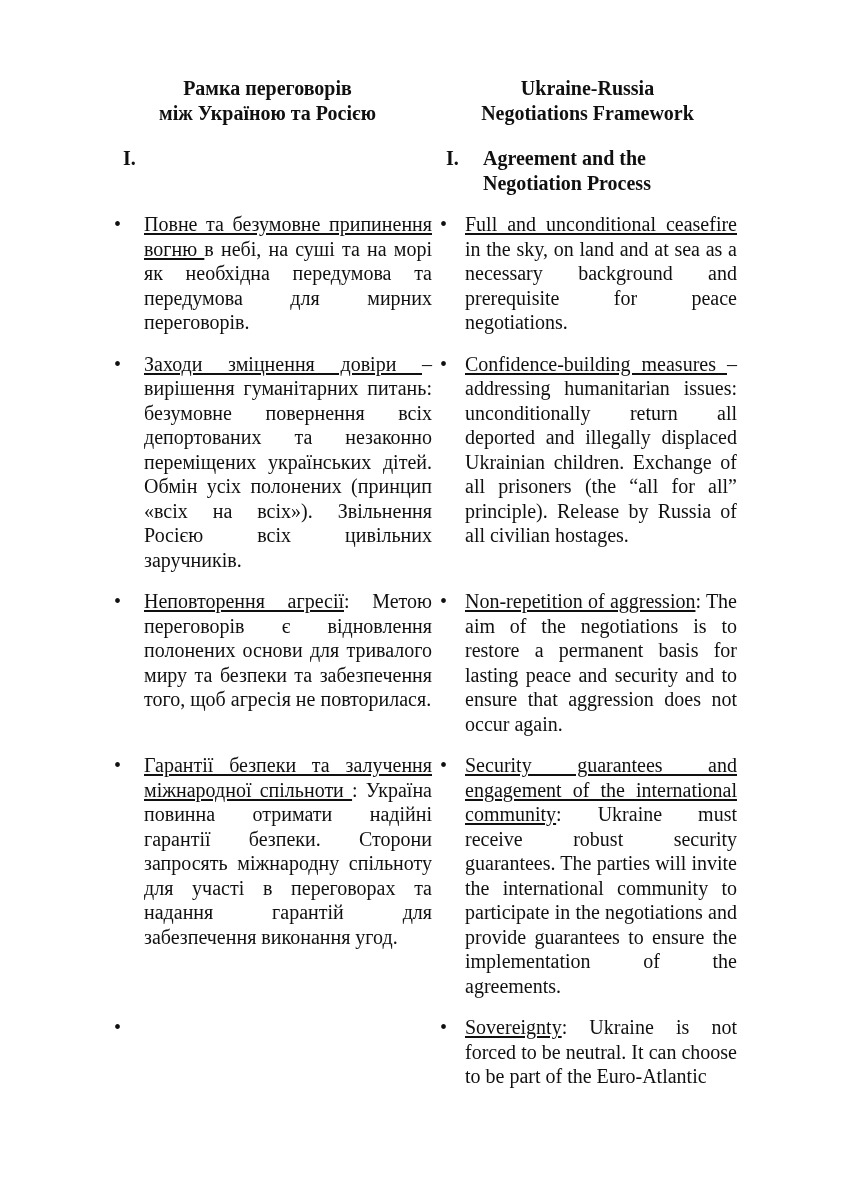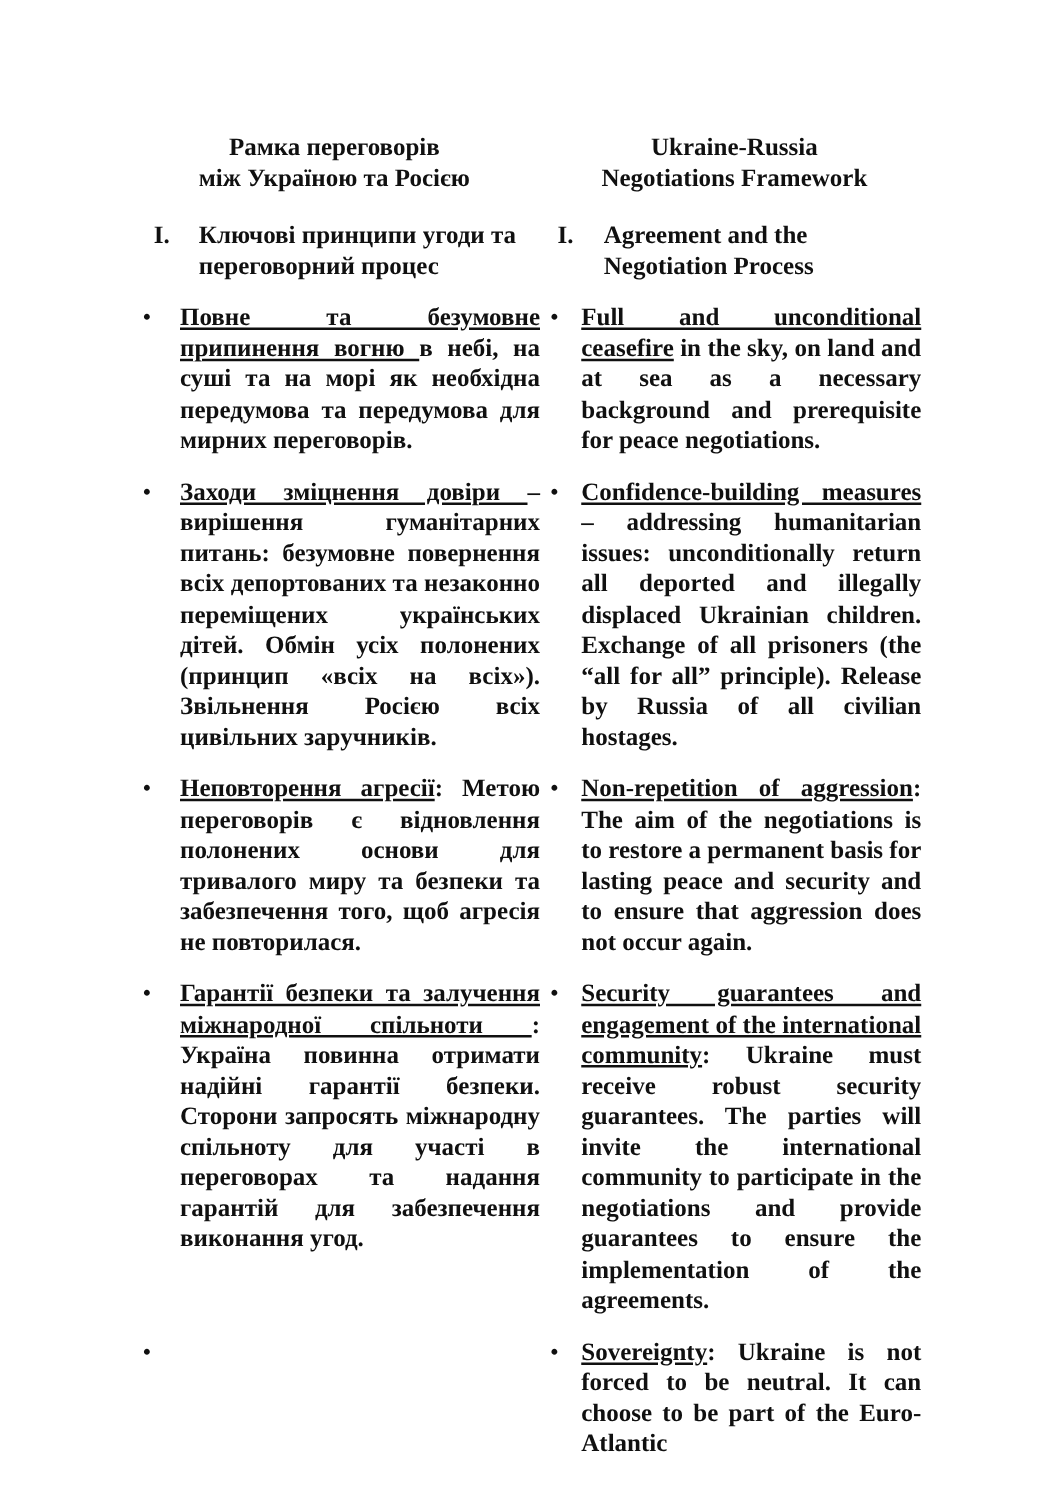--- a/index.html
+++ b/index.html
@@ -6,21 +6,21 @@
   .page {
     position: relative;
     width: 848px;
     height: 1199px;
     background: #ffffff;
     overflow: hidden;
     font-family: "Liberation Serif", "DejaVu Serif", serif;
     color: #101010;
   }
   .doc {
-    padding-top: 106px;
+    padding-top: 76px;
     margin-left: 103px;
     display: grid;
     grid-template-columns: 329px 299px;
     column-gap: 6px;
     row-gap: 17px;
     font-size: 20px;
     line-height: 24.5px;
   }
   .cell-title {
     font-weight: bold;
@@ -35,21 +35,20 @@
   .hnum-l { flex: 0 0 36px; margin-left: 20px; }
   .hnum-r { flex: 0 0 37px; margin-left: 8px; }
   .hlines { flex: 1; }
   .bullet { display: flex; align-items: flex-start; }
   .marker-l { flex: 0 0 30px; padding-left: 11px; }
   .marker-r { flex: 0 0 25px; padding-left: 2px; }
   .btext {
     flex: 1;
     text-align: justify;
     text-justify: inter-word;
-    font-weight: bold;
   }
   .u {
     text-decoration: underline;
     text-decoration-thickness: 1.6px;
     text-underline-offset: 2px;
   }
 </style>
 </head>
 <body>
 
@@ -60,24 +59,20 @@
       <div>Рамка переговорів</div>
       <div>між Україною та Росією</div>
     </div>
     <div class="cell-title">
       <div>Ukraine-Russia</div>
       <div>Negotiations Framework</div>
     </div>
 
     <div class="heading">
       <span class="hnum-l">I.</span>
-      <span class="hlines">
-        <div>Ключові принципи угоди та</div>
-        <div>переговорний процес</div>
-      </span>
     </div>
     <div class="heading">
       <span class="hnum-r">I.</span>
       <span class="hlines">
         <div>Agreement and the</div>
         <div>Negotiation Process</div>
       </span>
     </div>
 
     <div class="bullet">

